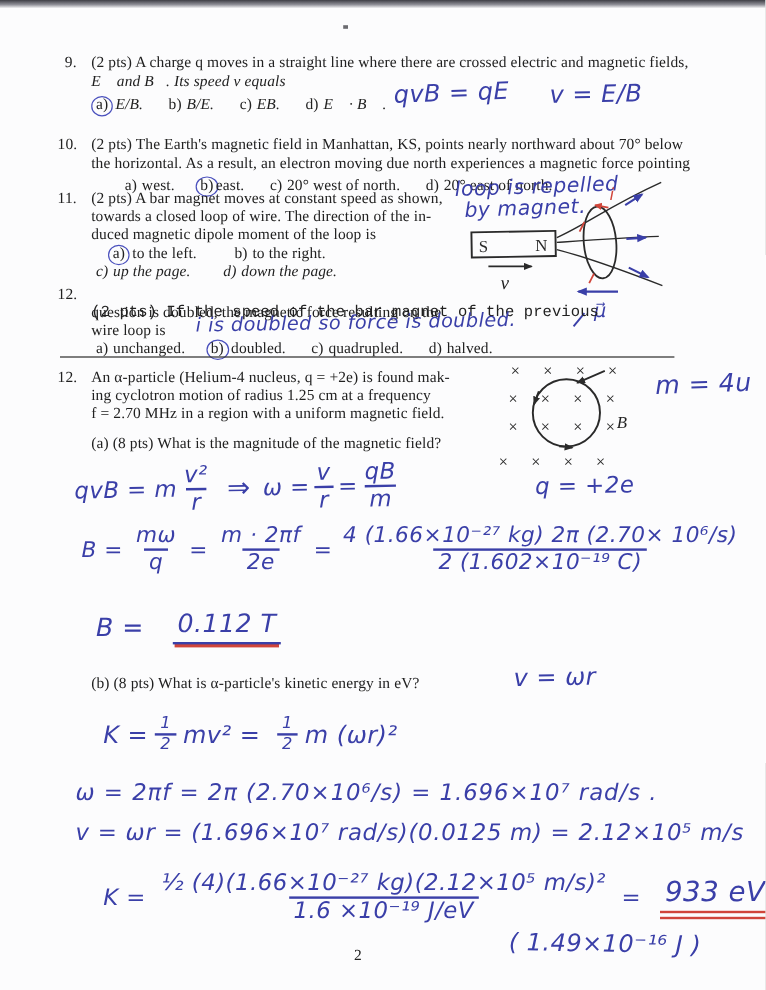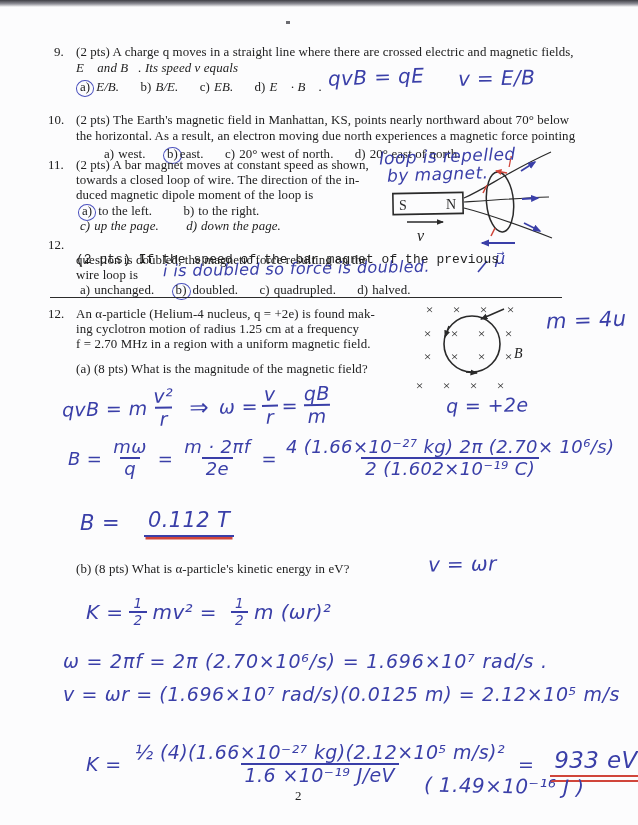--- a/index.html
+++ b/index.html
@@ -58,21 +58,21 @@
     <span class="optletter first">a)</span><span>west.</span>
     <span class="circled" style="margin-left:14px;"><span>b)</span></span><span>east.</span>
     <span class="optletter">c)</span><span>20° west of north.</span>
     <span class="optletter">d)</span><span>20° east of north.</span>
   </div>
 
   <div class="abs printed" style="left:48px;top:158px;">11.</div>
   <div class="abs printed" style="left:76px;top:158px;">(2 pts) A bar magnet moves at constant speed as shown,</div>
   <div class="abs printed" style="left:76px;top:173px;">towards a closed loop of wire.  The direction of the in-</div>
   <div class="abs printed" style="left:76px;top:188px;">duced magnetic dipole moment of the loop is</div>
-  <div class="abs printed" style="left:80px;top:204px;text-align:center;">
+  <div class="abs printed" style="left:92px;top:204px;text-align:center;">
     <span class="circled"><span>a)</span></span><span style="margin-left:4px;">to the left.</span>
     <span class="optletter" style="margin-left:28px;">b)</span><span>to the right.</span>
   </div>
   <div class="abs printed" style="left:80px;top:219px;font-style:italic;">
     <span class="optletter first">c)</span><span>up the page.</span>
     <span class="optletter" style="margin-left:24px;">d)</span><span>down the page.</span>
   </div>
   <div class="abs hw tilt-a" style="left:379px;top:146px;font-size:17px;">loop is repelled</div>
   <div class="abs hw tilt-a" style="left:387px;top:164px;font-size:17px;">by magnet.</div>
 
@@ -217,21 +217,21 @@
         <span class="den">2</span>
       </span>
     <span>m (ωr)²</span>
   </div>
 
   <div class="abs hw" style="left:63px;top:650px;font-size:19px;letter-spacing:.8px;">ω =  2πf   =   2π (2.70×10⁶/s)  =   1.696×10⁷  rad/s .</div>
   <div class="abs hw" style="left:63px;top:683px;font-size:19px;letter-spacing:.6px;">v  =  ωr   =   (1.696×10⁷ rad/s)(0.0125 m)  =   2.12×10⁵ m/s</div>
 
   <div class="abs hw eq" style="left:86px;top:727px;font-size:19px;">
     <span>K  =</span>
-    <span class="frac" style="margin:16px 10px;">
+    <span class="frac" style="margin:0 10px;">
         <span class="num">½ (4)(1.66×10⁻²⁷ kg)(2.12×10⁵ m/s)²</span>
         <span class="den">1.6 ×10⁻¹⁹ J/eV</span>
       </span>
     <span>=</span>
     <span class="u-red-double" style="margin-left:16px;font-size:23px;">933 eV</span>
   </div>
   <div class="abs hw tilt-c" style="left:424px;top:774px;font-size:20px;">( 1.49×10⁻¹⁶ J )</div>
 
   <div class="abs printed" style="left:295px;top:789px;">2</div>
 </div>

